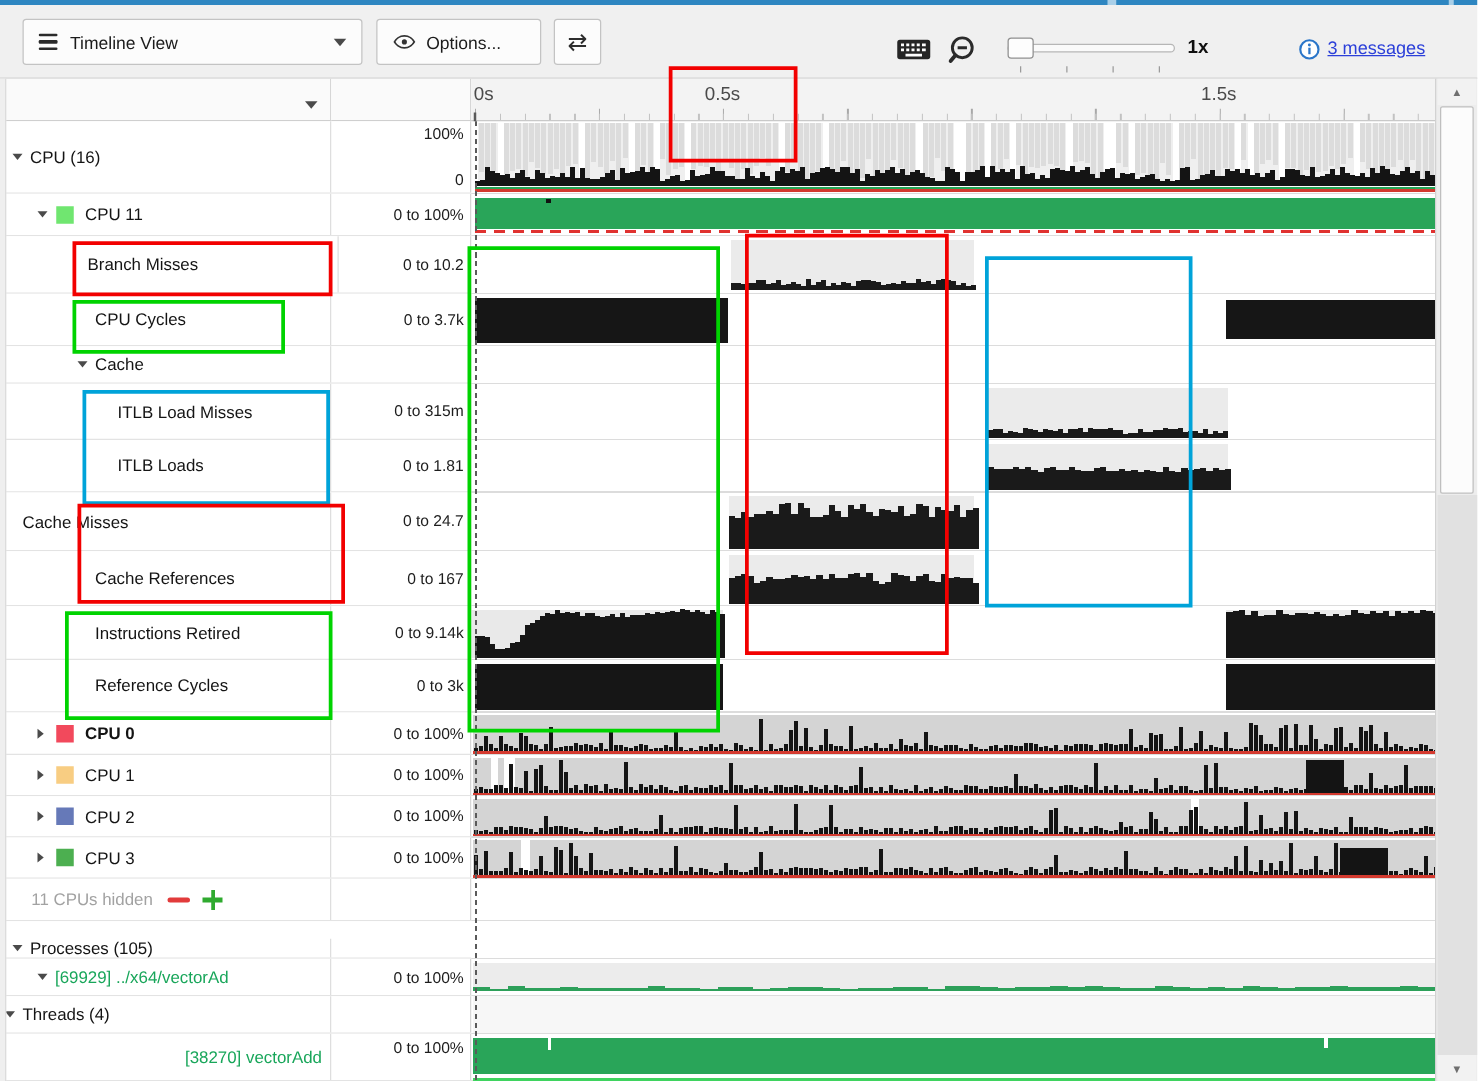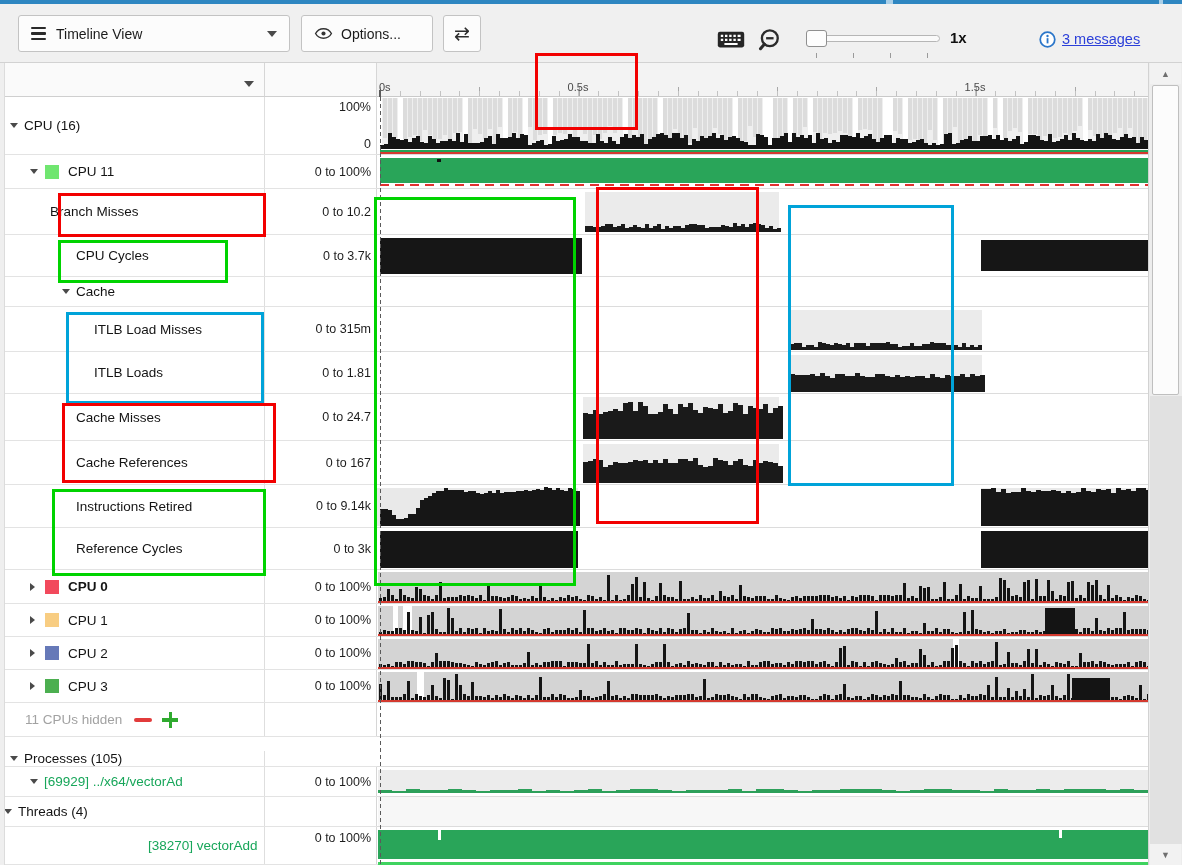--- a/index.html
+++ b/index.html
@@ -41,21 +41,21 @@
   #head-scale{left:265px;width:112px;border-right:1px solid #d6d6d6}
   #head-name .tri-dn{position:absolute;right:10px;top:13px}
   .ruler{position:absolute;left:377px;top:63px;width:771px;height:34px;background:#f3f3f3;
      border-bottom:1px solid #c9c9c9;box-sizing:border-box;overflow:hidden}
   .ticks-minor{position:absolute;bottom:0;left:0;right:0;height:5px;
      background:repeating-linear-gradient(90deg,#c2c2c2 0 1px,transparent 1px 19.85px);
      background-position:3px 0}
   .ticks-med{position:absolute;bottom:0;left:0;right:0;height:9px;
      background:repeating-linear-gradient(90deg,#a8a8a8 0 1px,transparent 1px 99.25px);
      background-position:3px 0}
-  .ruler-label{position:absolute;top:18px;font-size:11px;color:#4a4a4a;white-space:nowrap}
+  .ruler-label{position:absolute;top:4px;font-size:15px;color:#4a4a4a;white-space:nowrap}
   
   #rows{position:absolute;left:0;top:97px;width:377px}
   .lrow{display:flex;box-sizing:border-box;border-bottom:1px solid #e3e3e3;background:#fff}
   .cell-name{width:265px;box-sizing:border-box;border-right:1px solid #dedede;display:flex;
      align-items:center;font-size:13.5px;color:#141414;overflow:hidden;white-space:nowrap}
   .cell-scale{width:112px;box-sizing:border-box;border-right:1px solid #d6d6d6;position:relative;
      font-size:12.5px;color:#1d1d1d;display:flex;align-items:center;justify-content:flex-end;
      padding-right:5px}
   .caret-box{width:15px;display:flex;justify-content:center;flex:none}
   .caret-box .tri-dn{border-width:4px;border-top-width:5px;margin-top:4px}
@@ -172,21 +172,21 @@
           <span class="tri-dn"></span>
         </span>
         <span class="swatch" style="background: rgb(112, 230, 112);"></span>
         <span class="rlabel">CPU 11</span>
       </div>
       <div class="cell-scale">
         <span>0 to 100%</span>
       </div>
     </div>
     <div class="lrow" style="height: 46px;">
-      <div class="cell-name" style="padding-left: 32px;">
+      <div class="cell-name" style="padding-left: 32px; margin-left: 20px;">
         <span class="caret-box"></span>
         <span class="rlabel">Branch Misses</span>
       </div>
       <div class="cell-scale">
         <span>0 to 10.2</span>
       </div>
     </div>
     <div class="lrow" style="height: 42px;">
       <div class="cell-name" style="padding-left: 58px;">
         <span class="caret-box"></span>
@@ -217,21 +217,21 @@
     <div class="lrow" style="height: 42px;">
       <div class="cell-name" style="padding-left: 76px;">
         <span class="caret-box"></span>
         <span class="rlabel">ITLB Loads</span>
       </div>
       <div class="cell-scale">
         <span>0 to 1.81</span>
       </div>
     </div>
     <div class="lrow" style="height: 47px;">
-      <div class="cell-name" style="padding-left: 58px;">
+      <div class="cell-name" style="">
         <span class="caret-box"></span>
         <span class="rlabel">Cache Misses</span>
       </div>
       <div class="cell-scale">
         <span>0 to 24.7</span>
       </div>
     </div>
     <div class="lrow" style="height: 44px;">
       <div class="cell-name" style="padding-left: 58px;">
         <span class="caret-box"></span>

